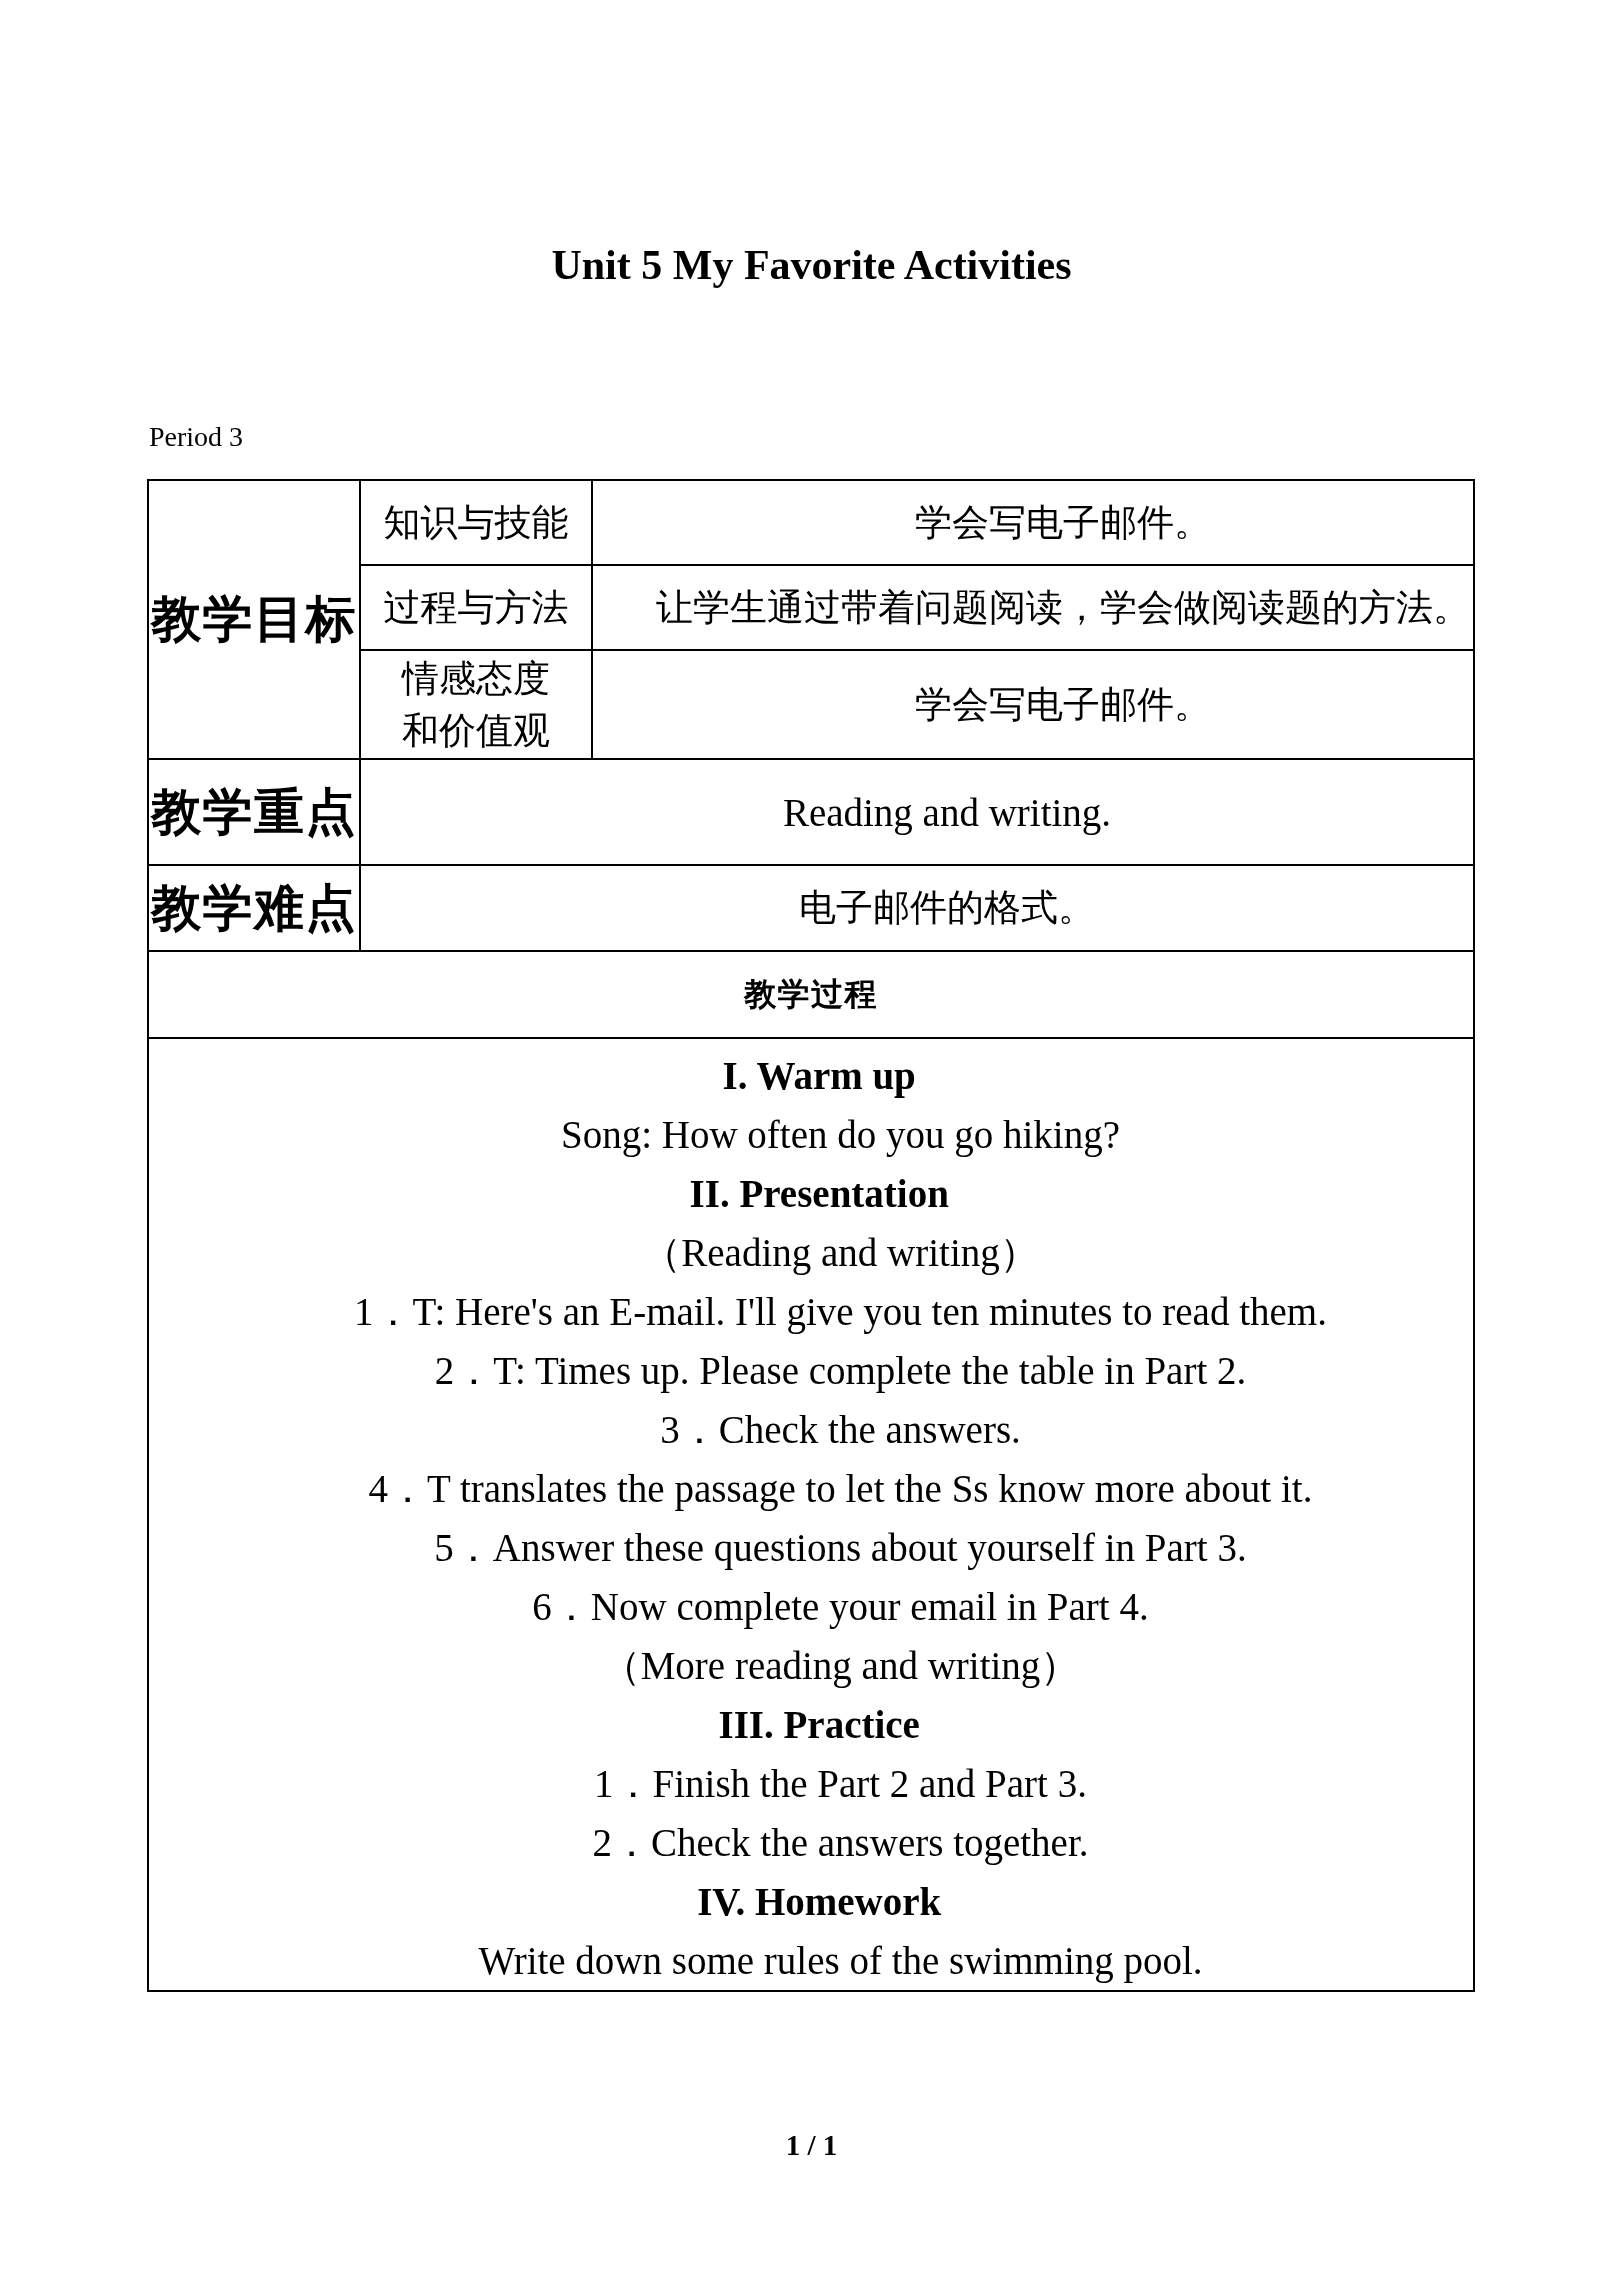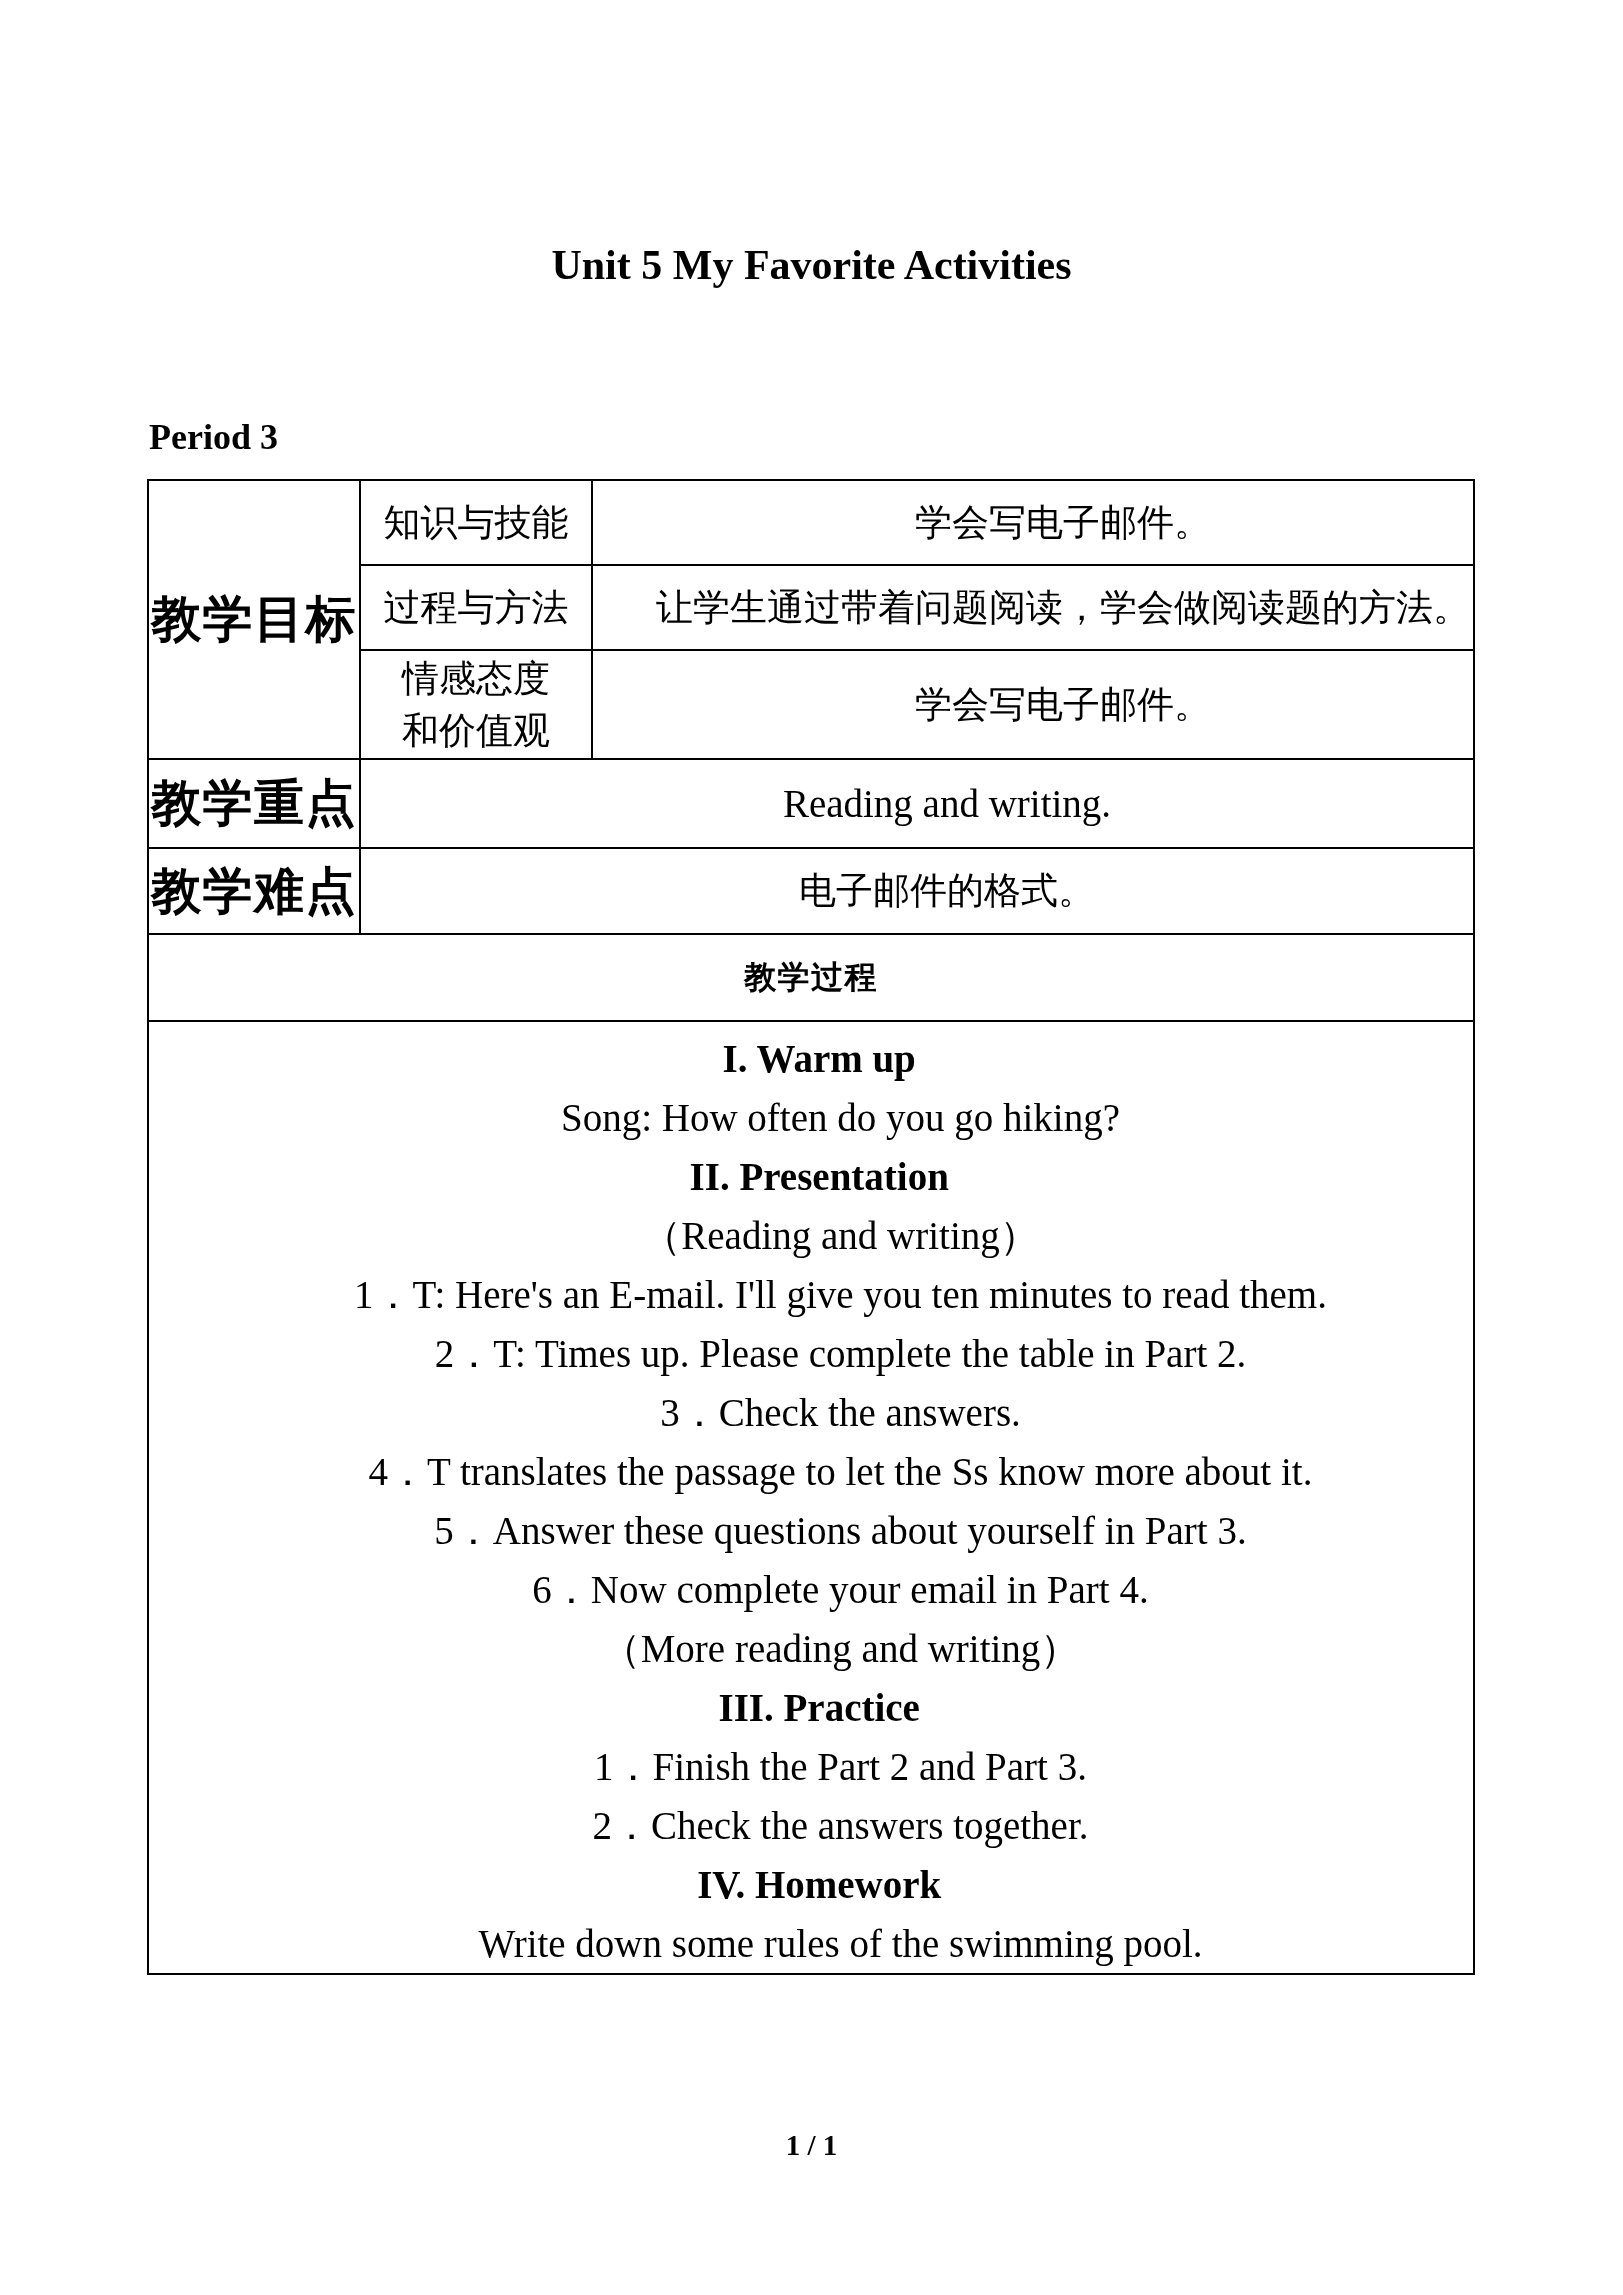--- a/index.html
+++ b/index.html
@@ -17,21 +17,21 @@
     position:absolute;
     top:213px;left:0;width:100%;
     text-align:center;
     font-size:42px;font-weight:bold;
     line-height:49px;
     white-space:nowrap;
   }
   .period-heading{
     position:absolute;
     top:387px;left:149px;
-    font-size:36px;font-weight:bold;
+    font-size:28px;font-weight:normal;
     line-height:44px;
     white-space:nowrap;
   }
   table.lesson{
     position:absolute;
     top:451px;left:147px;
     border-collapse:collapse;
     table-layout:fixed;
     width:1326px;
   }
@@ -117,21 +117,21 @@
         <td class="cell-category">过程与方法</td>
         <td class="cell-content">让学生通过带着问题阅读，学会做阅读题的方法。</td>
       </tr>
       <tr style="height:109px">
         <td class="cell-category">
           <div>情感态度</div>
           <div>和价值观</div>
         </td>
         <td class="cell-content">学会写电子邮件。</td>
       </tr>
-      <tr style="height:89px">
+      <tr style="height:106px">
         <td class="cell-label">教学重点</td>
         <td colspan="2" class="cell-content cell-content-en">Reading and writing.</td>
       </tr>
       <tr style="height:86px">
         <td class="cell-label">教学难点</td>
         <td colspan="2" class="cell-content">电子邮件的格式。</td>
       </tr>
       <tr style="height:87px">
         <td colspan="3" class="cell-process-header">教学过程</td>
       </tr>

